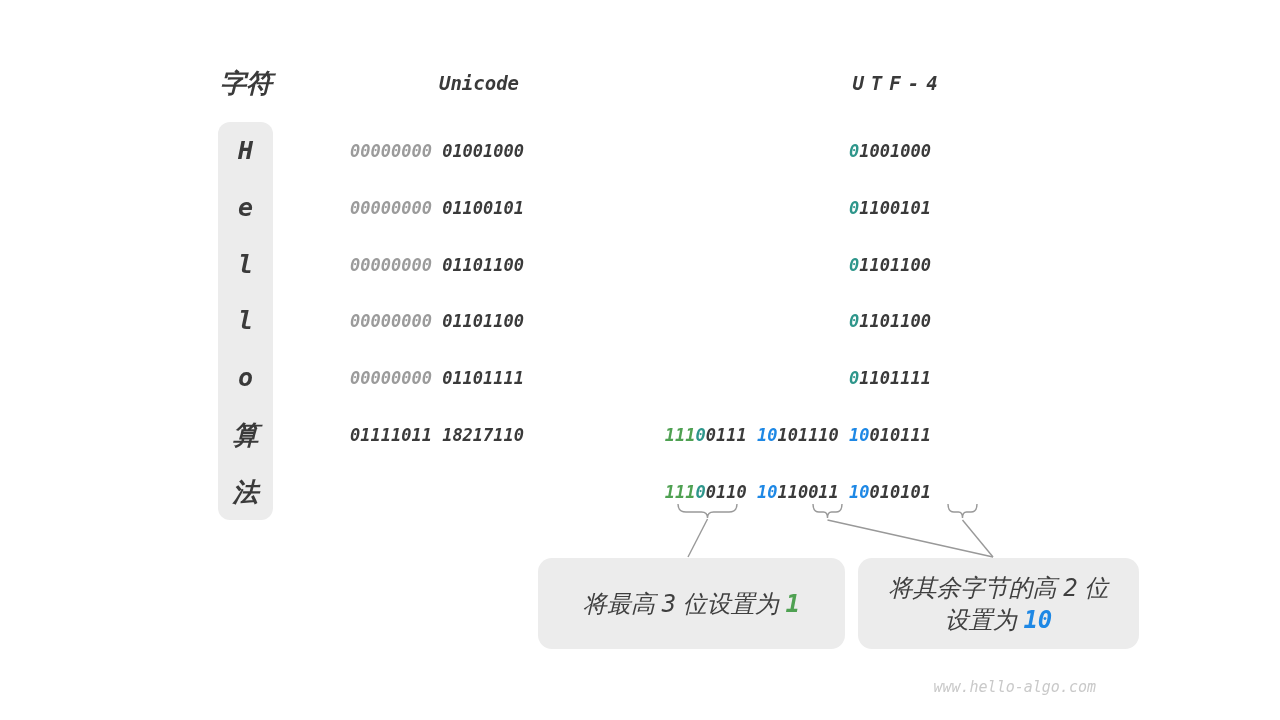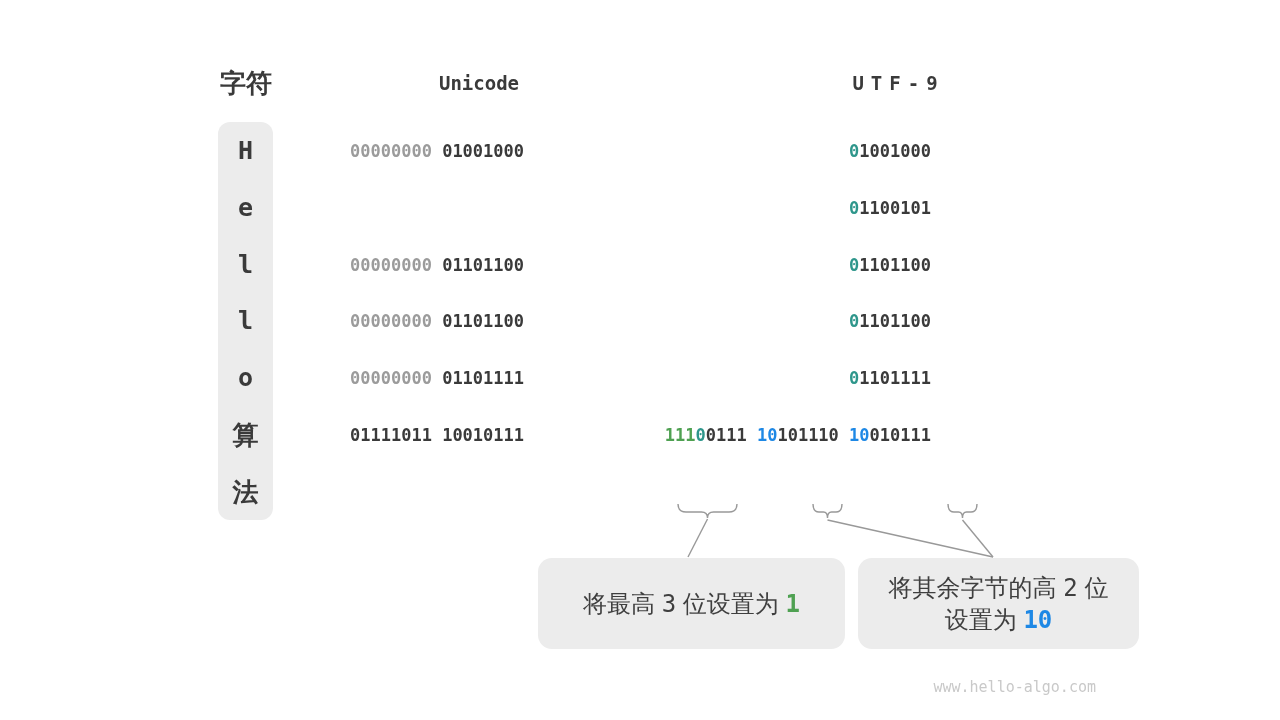--- a/index.html
+++ b/index.html
@@ -1,18 +1,18 @@
 <!DOCTYPE html>
 <html><head>
 <meta charset="utf-8">
 <style>
   html,body{margin:0;padding:0;}
   #canvas{
     position:relative;width:1143px;height:720px;background:#ffffff;
-    overflow:hidden;font-family:"Liberation Sans","DejaVu Sans",sans-serif;
+    overflow:hidden;font-family:"Liberation Sans","DejaVu Sans",sans-serif;font-style:italic;
   }
   .hdr{
     position:absolute;top:68px;height:30px;line-height:30px;
     font-weight:700;font-size:19px;color:var(--bit-dark);text-align:center;
   }
   #hdr-char{left:196px;width:100px;font-size:26px;}
   #hdr-unicode{left:350px;width:258px;font-family:"DejaVu Sans Mono",monospace;}
   #hdr-utf8{left:790px;width:210px;font-family:"DejaVu Sans Mono",monospace;letter-spacing:7px;text-indent:7px;}
   #char-strip{
     position:absolute;left:218px;top:122px;width:55px;height:398px;
@@ -50,56 +50,58 @@
     font-family:"DejaVu Sans Mono",monospace;font-size:15px;color:var(--watermark);margin-left:39px;
   }
 </style>
 </head>
 <body>
 
 <div id="canvas" style="--accent-green: #4fa152; --accent-teal: #2e968b; --accent-blue: #1e88e5; --bit-dark: #3a3a3a; --bit-gray: #9b9b9b; --panel-bg: #ececec; --line-gray: #999999; --watermark: #c9c9c9;">
 
   <div class="hdr" id="hdr-char">字符</div>
   <div class="hdr" id="hdr-unicode">Unicode</div>
-  <div class="hdr" id="hdr-utf8">UTF-9</div>
+  <div class="hdr" id="hdr-utf8">UTF-4</div>
 
   <div id="char-strip"></div>
 
   <div id="rows">
       <div class="row" style="top: 136px;">
         <div class="char-cell char-latin">H</div>
         <div class="bits unicode-cell"><span class="seg-gray">00000000</span><span class="seg-dark"> </span><span class="seg-dark">01001000</span></div>
         <div class="bits utf8-cell"><span class="seg-teal">0</span><span class="seg-dark">1001000</span></div>
       </div>
       <div class="row" style="top: 193px;">
         <div class="char-cell char-latin">e</div>
+        <div class="bits unicode-cell"><span class="seg-gray">00000000</span><span class="seg-dark"> </span><span class="seg-dark">01100101</span></div>
         <div class="bits utf8-cell"><span class="seg-teal">0</span><span class="seg-dark">1100101</span></div>
       </div>
       <div class="row" style="top: 250px;">
         <div class="char-cell char-latin">l</div>
         <div class="bits unicode-cell"><span class="seg-gray">00000000</span><span class="seg-dark"> </span><span class="seg-dark">01101100</span></div>
         <div class="bits utf8-cell"><span class="seg-teal">0</span><span class="seg-dark">1101100</span></div>
       </div>
       <div class="row" style="top: 306px;">
         <div class="char-cell char-latin">l</div>
         <div class="bits unicode-cell"><span class="seg-gray">00000000</span><span class="seg-dark"> </span><span class="seg-dark">01101100</span></div>
         <div class="bits utf8-cell"><span class="seg-teal">0</span><span class="seg-dark">1101100</span></div>
       </div>
       <div class="row" style="top: 363px;">
         <div class="char-cell char-latin">o</div>
         <div class="bits unicode-cell"><span class="seg-gray">00000000</span><span class="seg-dark"> </span><span class="seg-dark">01101111</span></div>
         <div class="bits utf8-cell"><span class="seg-teal">0</span><span class="seg-dark">1101111</span></div>
       </div>
       <div class="row" style="top: 420px;">
         <div class="char-cell char-cjk">算</div>
-        <div class="bits unicode-cell"><span class="seg-dark">01111011</span><span class="seg-dark"> </span><span class="seg-dark">10010111</span></div>
+        <div class="bits unicode-cell"><span class="seg-dark">01111011</span><span class="seg-dark"> </span><span class="seg-dark">18217110</span></div>
         <div class="bits utf8-cell"><span class="seg-green">111</span><span class="seg-teal">0</span><span class="seg-dark">0111</span><span class="seg-dark"> </span><span class="seg-blue">10</span><span class="seg-dark">101110</span><span class="seg-dark"> </span><span class="seg-blue">10</span><span class="seg-dark">010111</span></div>
       </div>
       <div class="row" style="top: 477px;">
         <div class="char-cell char-cjk">法</div>
+        <div class="bits utf8-cell"><span class="seg-green">111</span><span class="seg-teal">0</span><span class="seg-dark">0110</span><span class="seg-dark"> </span><span class="seg-blue">10</span><span class="seg-dark">110011</span><span class="seg-dark"> </span><span class="seg-blue">10</span><span class="seg-dark">010101</span></div>
       </div>
     </div>
 
   <svg id="annot" width="1280" height="720">
 
     <path d="M678,504 Q678,512 686,512 L701.5,512 Q707.5,512 707.5,518 Q707.5,512 713.5,512 L729,512 Q737,512 737,504"></path>
 
     <path d="M813,504 Q813,512 819,512 L823.5,512 Q827.5,512 827.5,518 Q827.5,512 831.5,512 L836,512 Q842,512 842,504"></path>
 
     <path d="M948,504 Q948,512 954,512 L958.5,512 Q962.5,512 962.5,518 Q962.5,512 966.5,512 L971,512 Q977,512 977,504"></path>

